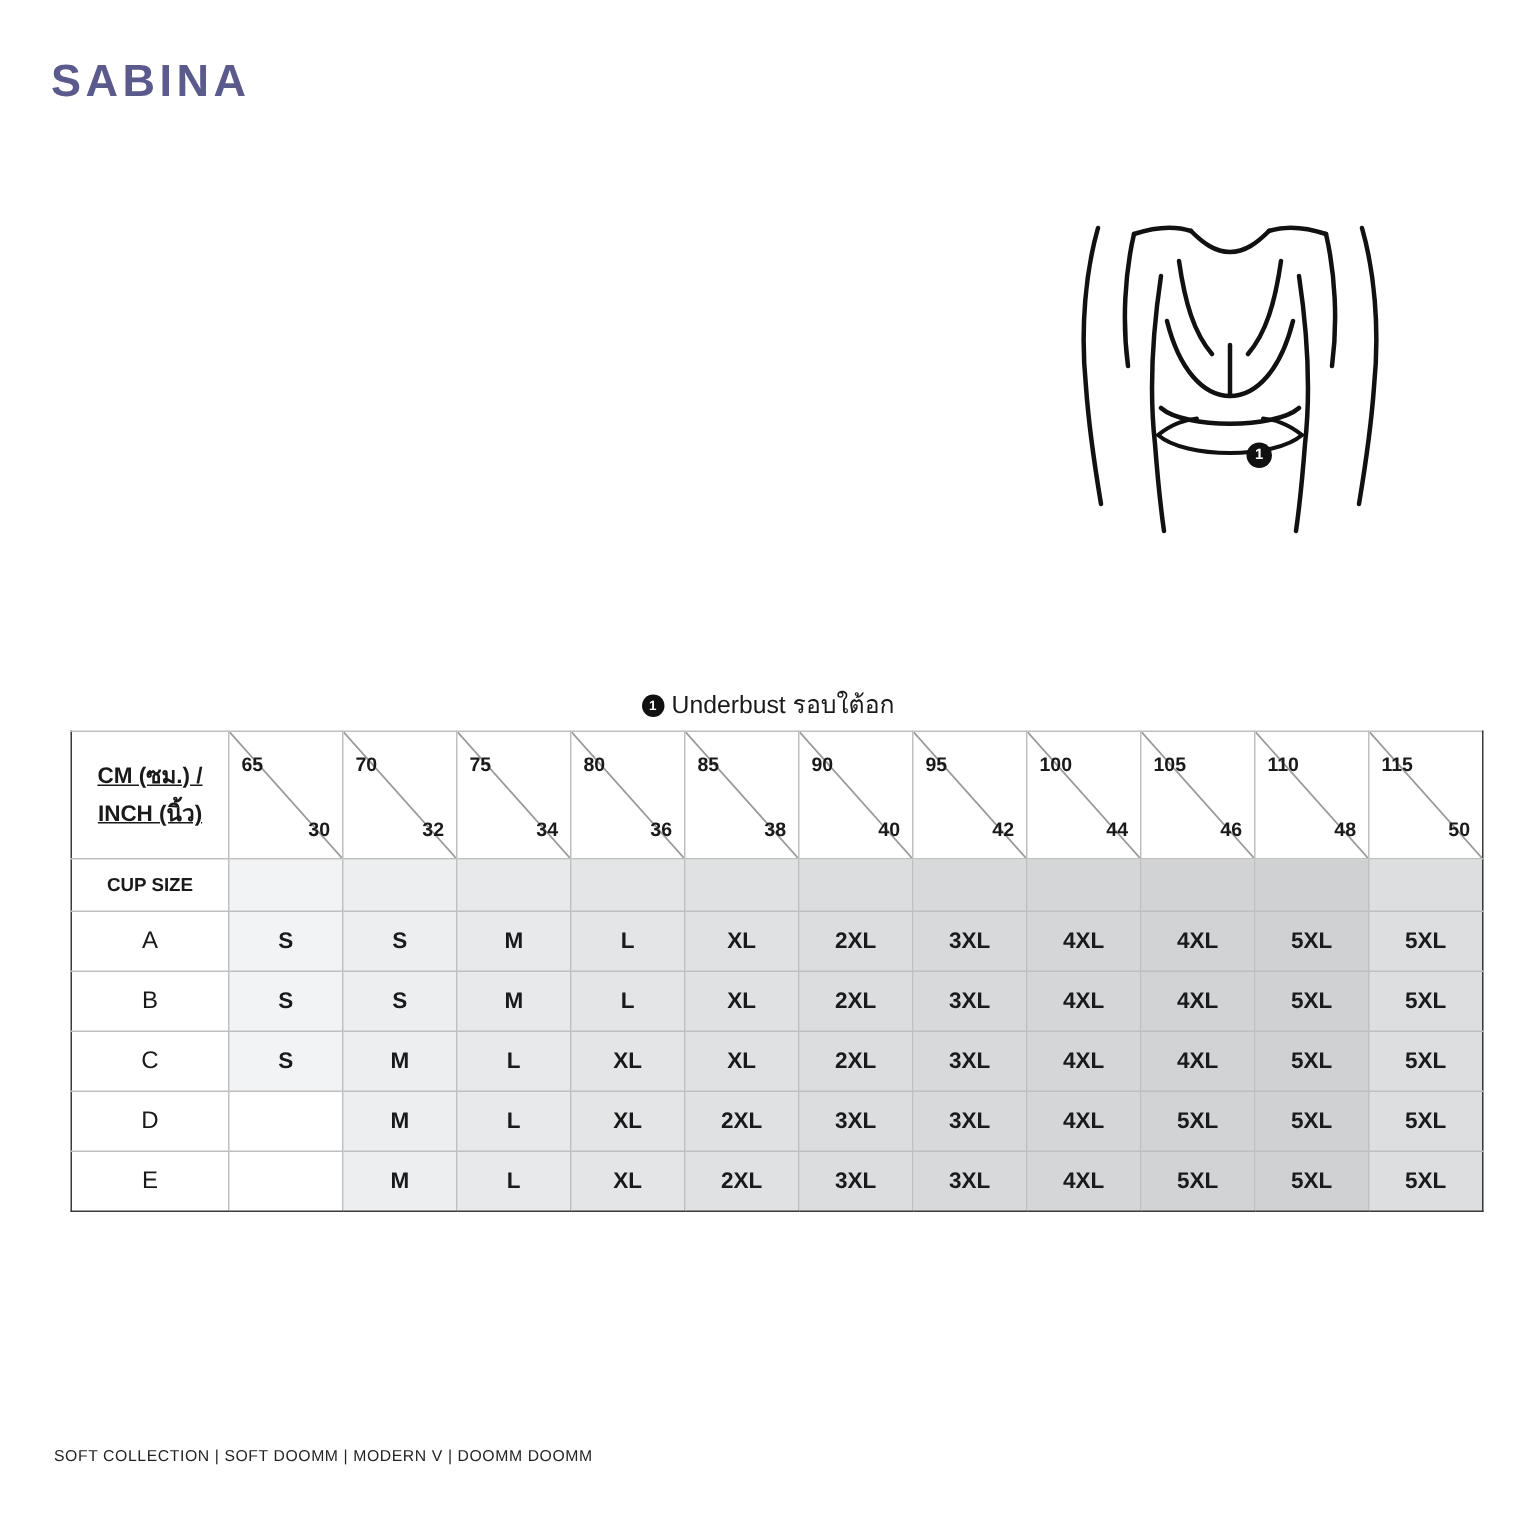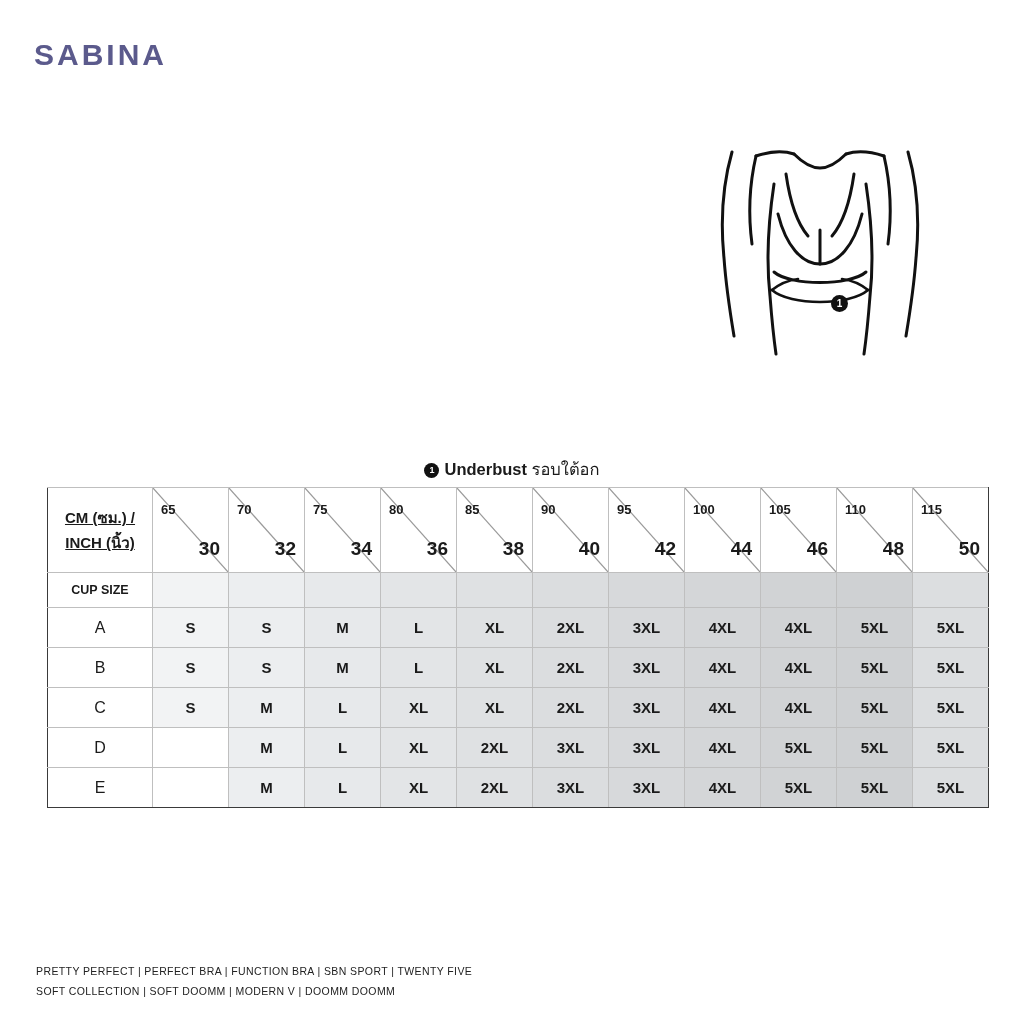--- a/index.html
+++ b/index.html
@@ -86,21 +86,21 @@
     background: #111;
     color: #fff;
     font-size: 9px;
     line-height: 15px;
     text-align: center;
     font-weight: bold;
     vertical-align: 2px;
     margin-right: 5px;
   }
   .section-head .bold {
-    font-weight: bold;
+    font-weight: normal;
   }
   .section-head .thai {
     font-weight: normal;
   }
 
   
   table.size-table {
     position: absolute;
     left: 47px;
     top: 487px;
@@ -141,21 +141,21 @@
     position: absolute;
     left: 8px;
     top: 14px;
     font-size: 13px;
     font-weight: bold;
   }
   .diag-cell .inch {
     position: absolute;
     right: 8px;
     bottom: 12px;
-    font-size: 19px;
+    font-size: 13px;
     font-weight: bold;
   }
   .diag-cell .slash {
     position: absolute;
     left: 0; top: 0; right: 0; bottom: 0;
   }
   .diag-cell .slash svg { display: block; width: 100%; height: 100%; }
 
   .cupsize-head td {
     height: 34px;
@@ -425,15 +425,14 @@
         <td style="background: rgb(215, 217, 219);">3XL</td>
         <td style="background: rgb(212, 214, 216);">4XL</td>
         <td style="background: rgb(209, 211, 213);">5XL</td>
         <td style="background: rgb(207, 209, 211);">5XL</td>
         <td class="rightedge" style="background: rgb(220, 222, 224);">5XL</td>
       </tr>
     </tbody>
 </table>
 
 <div class="footer">
-  <div>PRETTY PERFECT |  PERFECT BRA |  FUNCTION BRA |  SBN SPORT |  TWENTY FIVE</div>
   <div>SOFT COLLECTION |  SOFT DOOMM |  MODERN V |  DOOMM DOOMM</div>
 </div>
 
 </body></html>

